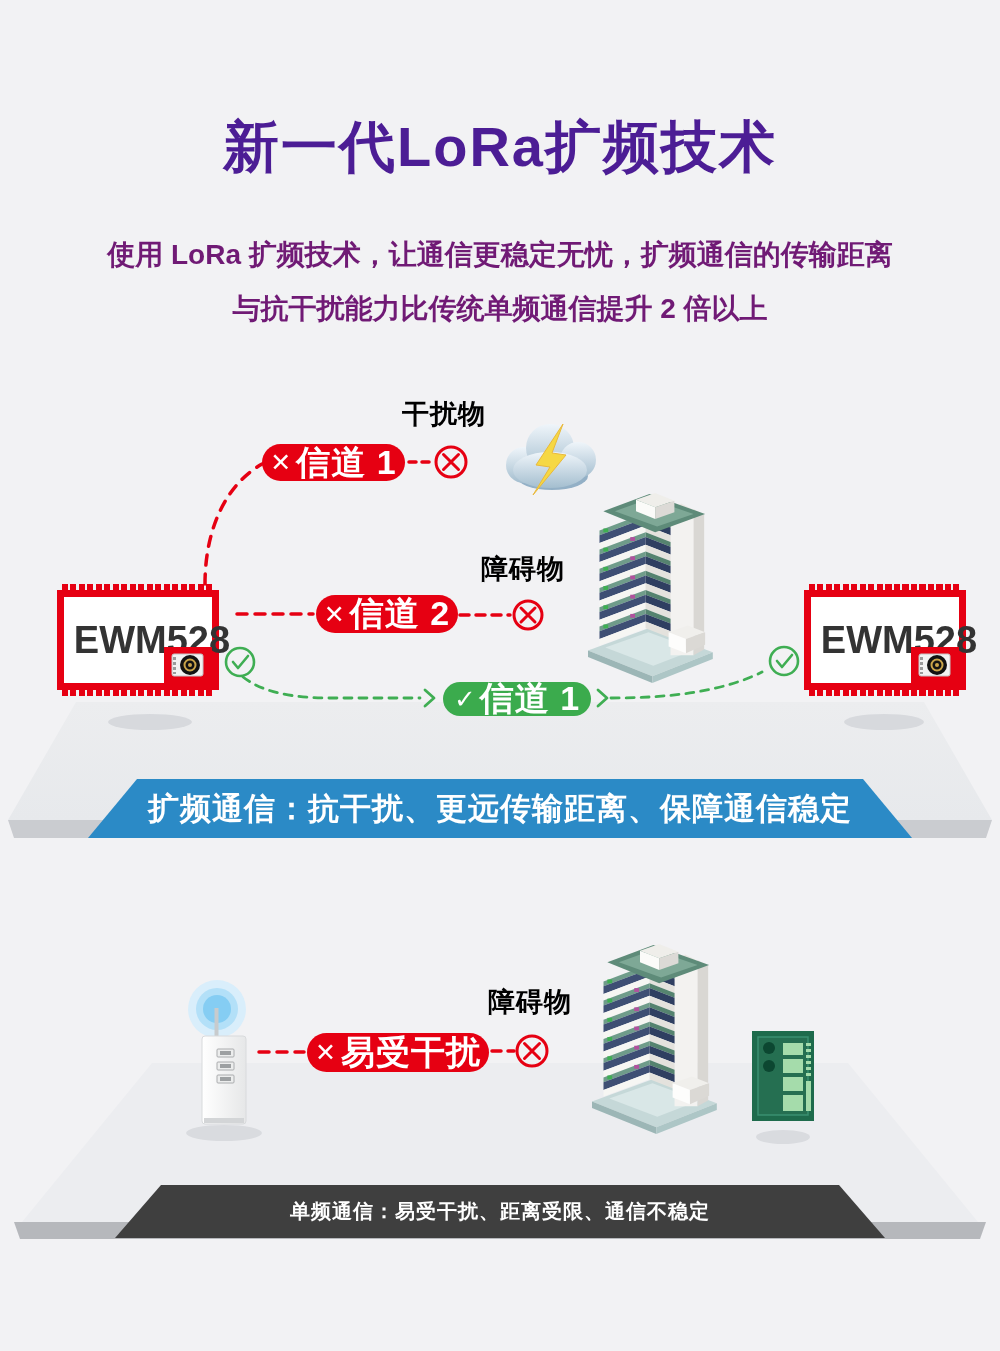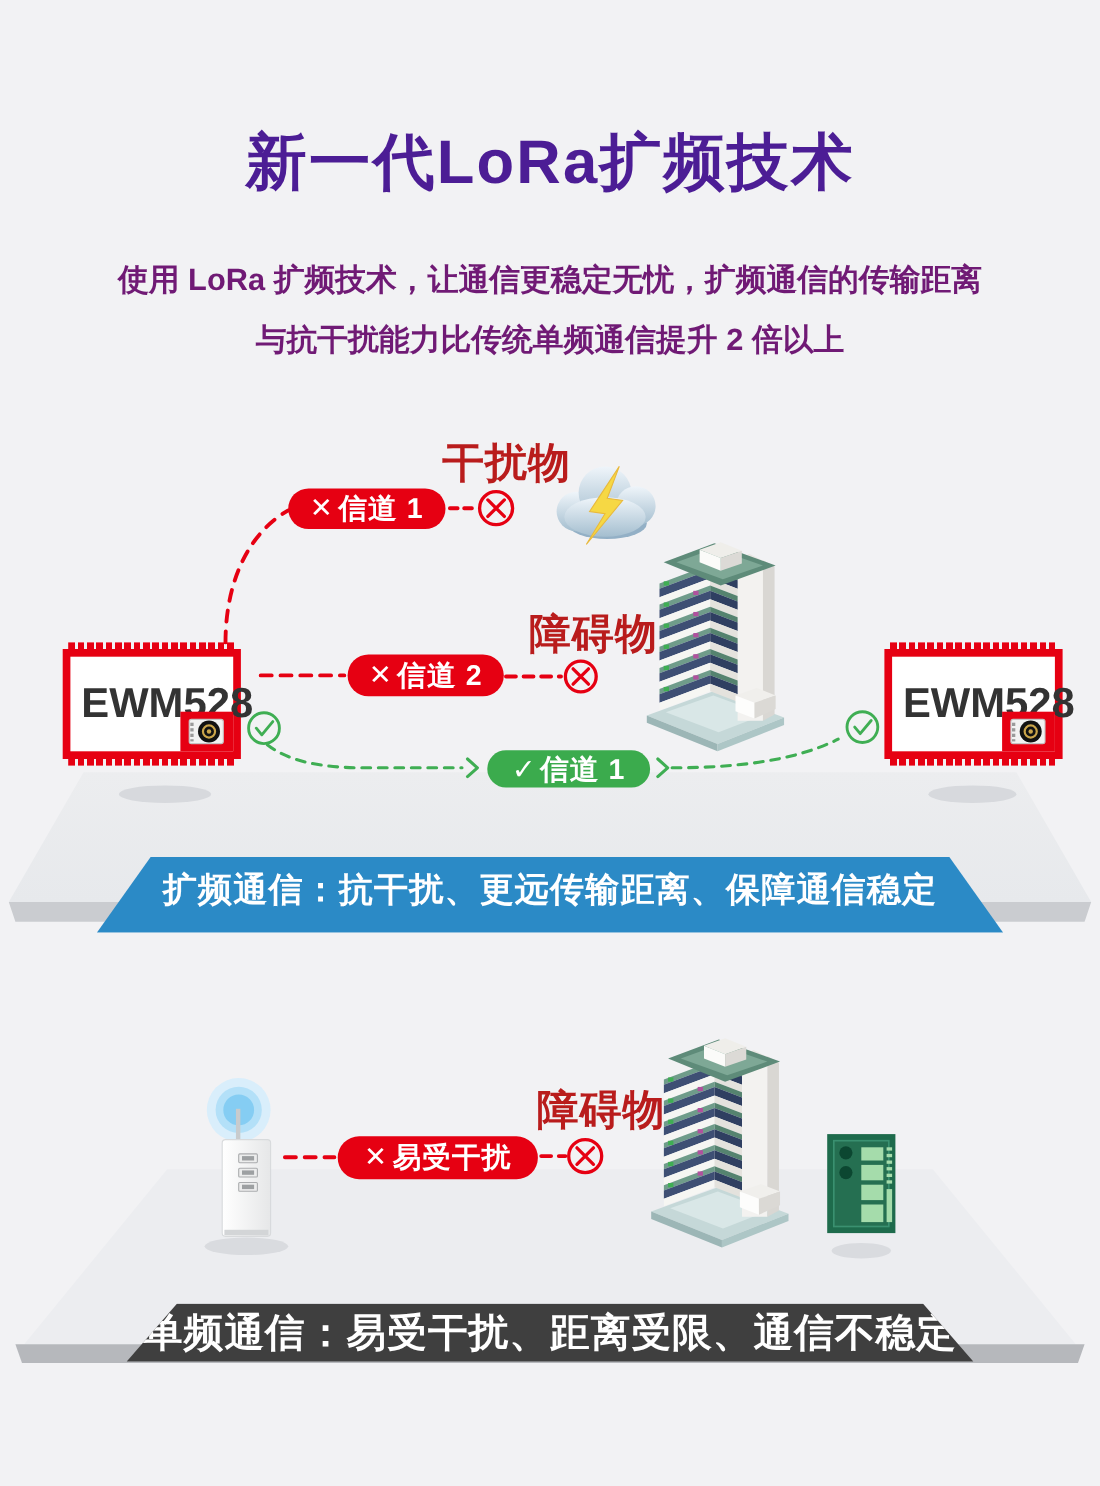--- a/index.html
+++ b/index.html
@@ -4,47 +4,47 @@
 <style>
   html,body{margin:0;padding:0;background:#f2f2f4;}
   .page{position:relative;width:1000px;height:1351px;background:#f2f2f4;overflow:hidden;
         font-family:"Liberation Sans","DejaVu Sans",sans-serif;}
   .art{position:absolute;left:0;top:0;width:1000px;height:1351px;}
   .title{position:absolute;top:110px;left:0;width:100%;text-align:center;
          font-size:56px;font-weight:700;color:#4c1d95;letter-spacing:2px;}
   .subtitle{position:absolute;top:228px;left:0;width:100%;text-align:center;
             font-size:28px;font-weight:600;color:#701a75;}
   .subtitle .line{line-height:54px;}
-  .red-label{position:absolute;color:#b91c1c;font-size:38px;font-weight:600;letter-spacing:1px;}
+  .red-label{position:absolute;color:#000000;font-size:27px;font-weight:600;letter-spacing:1px;}
   .pill{position:absolute;display:flex;align-items:center;justify-content:center;
         color:#fff;background:#e60012;border-radius:20px;font-weight:700;}
   .pill .x{font-size:25px;font-weight:900;margin-right:5px;line-height:1;}
   .pill .chk{font-size:26px;font-weight:900;margin-right:4px;line-height:1;}
-  .pill .lbl{font-size:26px;letter-spacing:1px;white-space:nowrap;}
+  .pill .lbl{font-size:34px;letter-spacing:1px;white-space:nowrap;}
   .pill.green{background:#3bab4d;}
   #pill-ch1{left:262px;top:444px;width:143px;height:37px;}
   #pill-ch2{left:316px;top:595px;width:142px;height:38px;}
   #pill-ch3{left:443px;top:682px;width:148px;height:34px;border-radius:17px;}
   #pill-blocked{left:307px;top:1033px;width:182px;height:39px;}
   .module{position:absolute;width:162px;height:112px;}
   #module-left{left:57px;top:584px;}
   #module-right{left:804px;top:584px;}
   .teeth{position:absolute;left:5px;right:5px;height:7px;
          background:repeating-linear-gradient(90deg,#e60012 0 6px,rgba(0,0,0,0) 6px 8.5px);}
   .teeth.top{top:0;}.teeth.bot{bottom:0;}
   .module-body{position:absolute;left:0;right:0;top:6px;bottom:6px;background:#e60012;}
   .module-inner{position:absolute;left:7px;right:7px;top:7px;bottom:7px;background:#fff;
                 display:flex;align-items:center;justify-content:center;padding-left:28px;}
   .module-label{font-size:38px;font-weight:600;color:#333;}
   .module-conn{position:absolute;right:7px;bottom:7px;width:48px;height:36px;background:#e60012;
                display:flex;align-items:center;justify-content:center;}
   .banner{position:absolute;color:#fff;text-align:center;font-weight:700;white-space:nowrap;}
-  .banner.blue{left:88px;top:779px;width:824px;height:69px;line-height:59px;font-size:31px;
+  .banner.blue{left:88px;top:779px;width:824px;height:59px;line-height:59px;font-size:31px;
                background:#2b8ac6;clip-path:polygon(49px 0,775px 0,100% 100%,0 100%);letter-spacing:1px;}
-  .banner.dark{left:115px;top:1185px;width:770px;height:53px;line-height:53px;font-size:36px;
+  .banner.dark{left:115px;top:1185px;width:770px;height:53px;line-height:53px;font-size:20px;
                background:#3f3f3f;clip-path:polygon(46px 0,724px 0,100% 100%,0 100%);letter-spacing:1px;}
 </style>
 </head>
 <body>
 
 <div class="page">
 
   <svg class="art" viewBox="0 0 1000 1351" xmlns="http://www.w3.org/2000/svg">
     <defs>
       <linearGradient id="gCloud" x1="0" y1="0" x2="0" y2="1">

